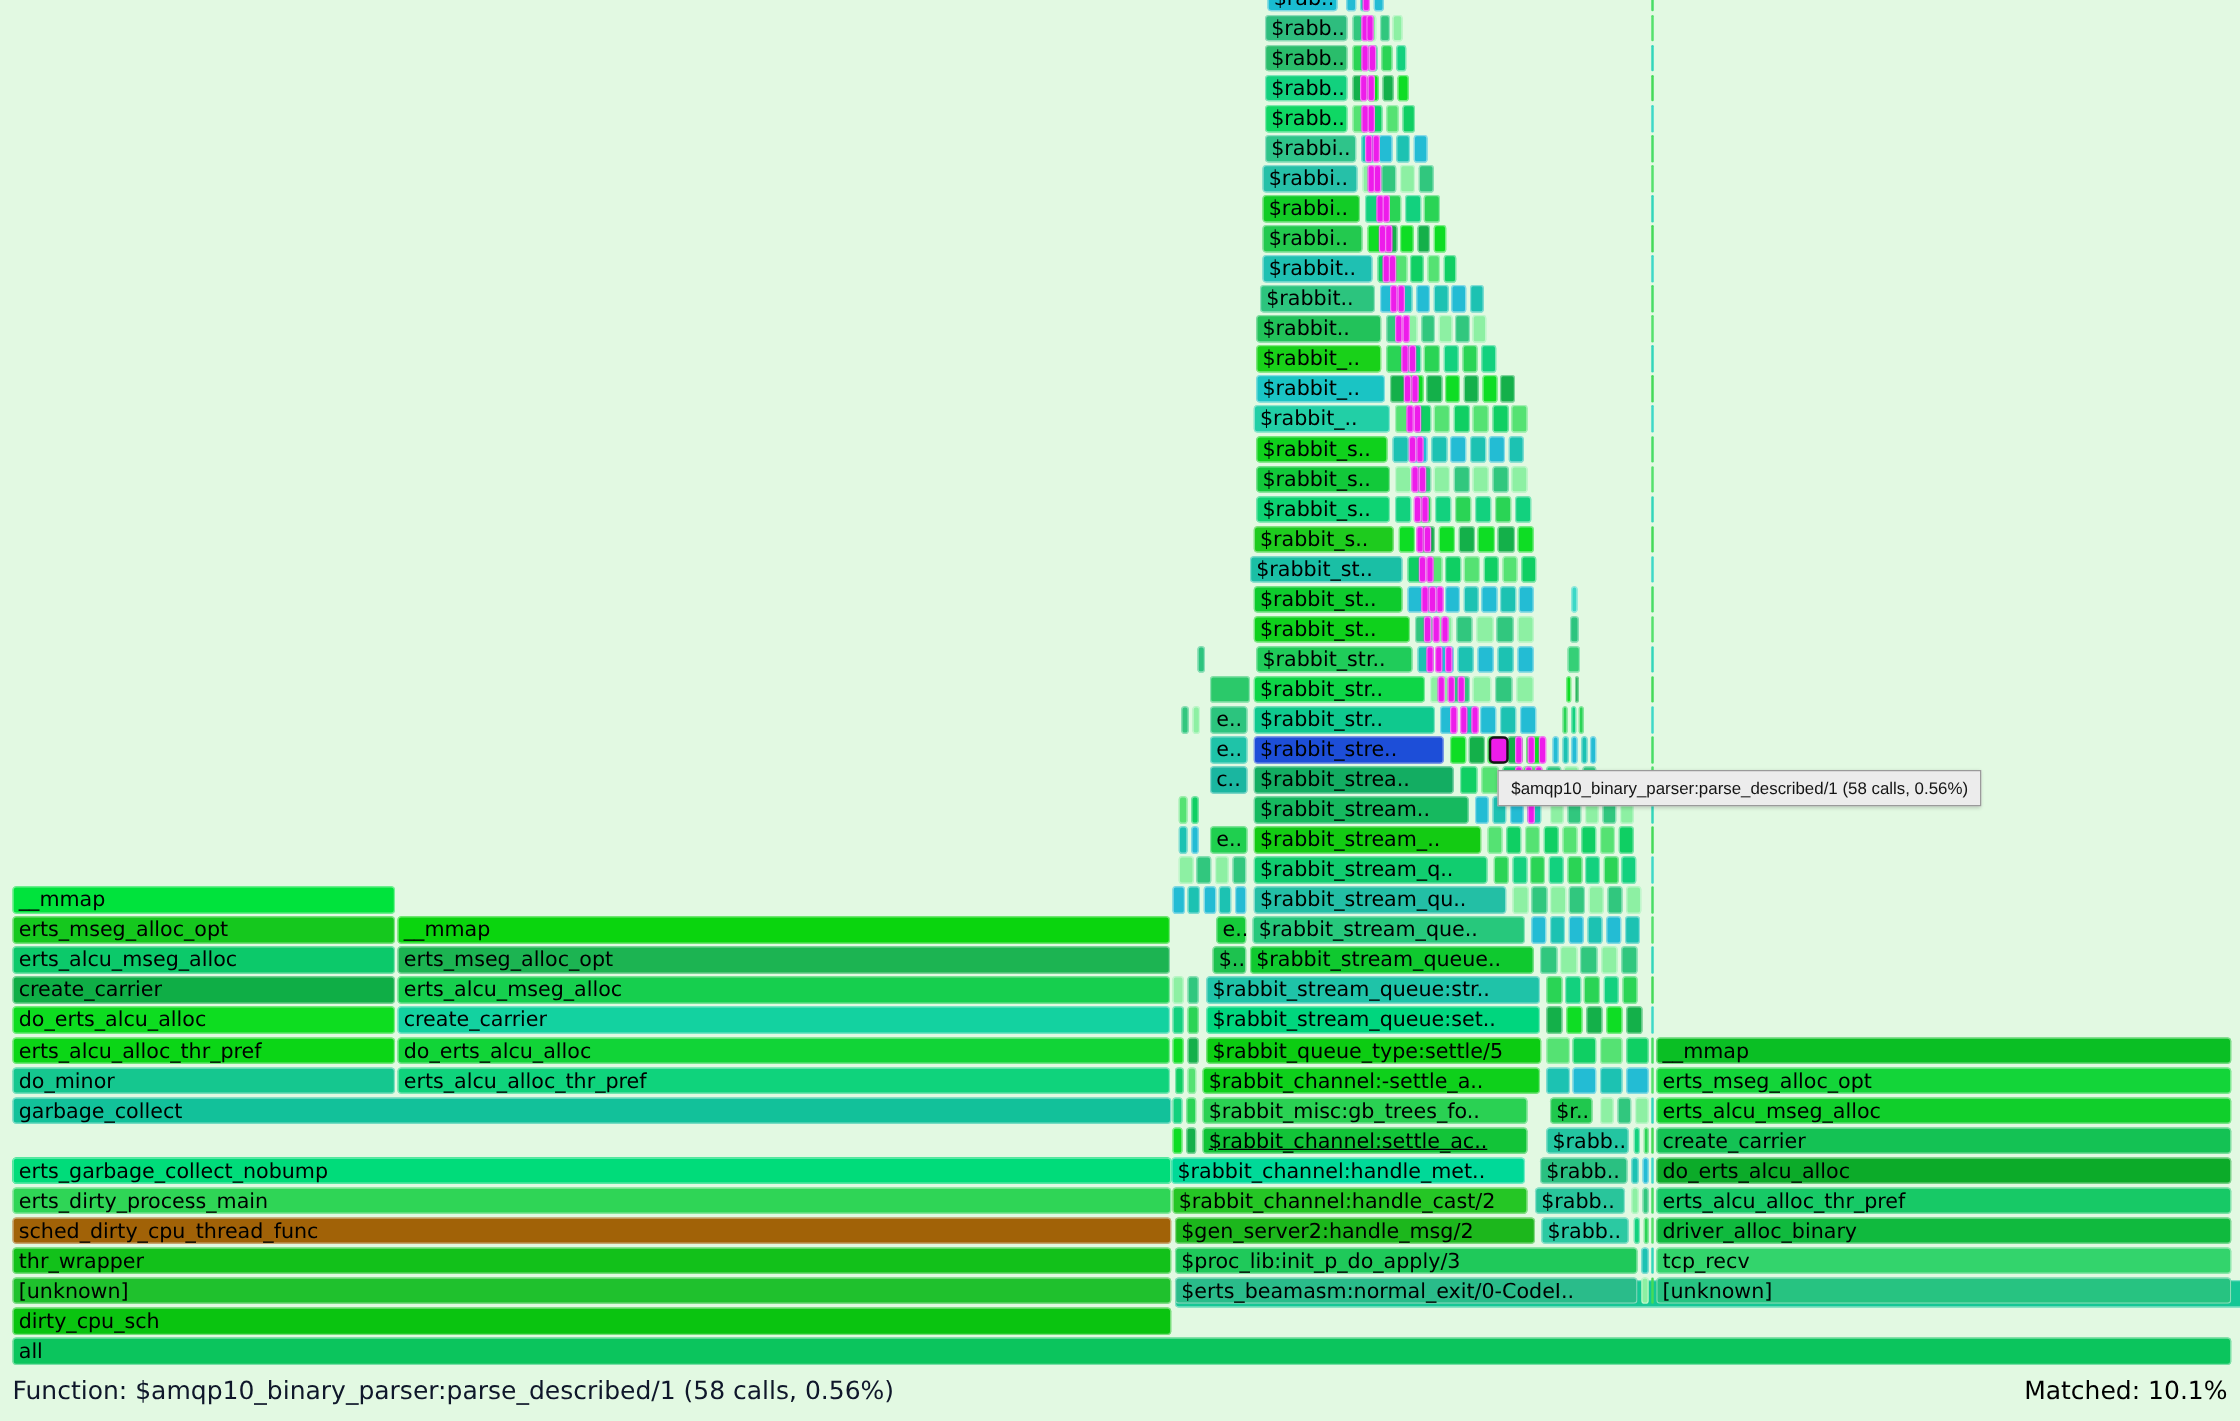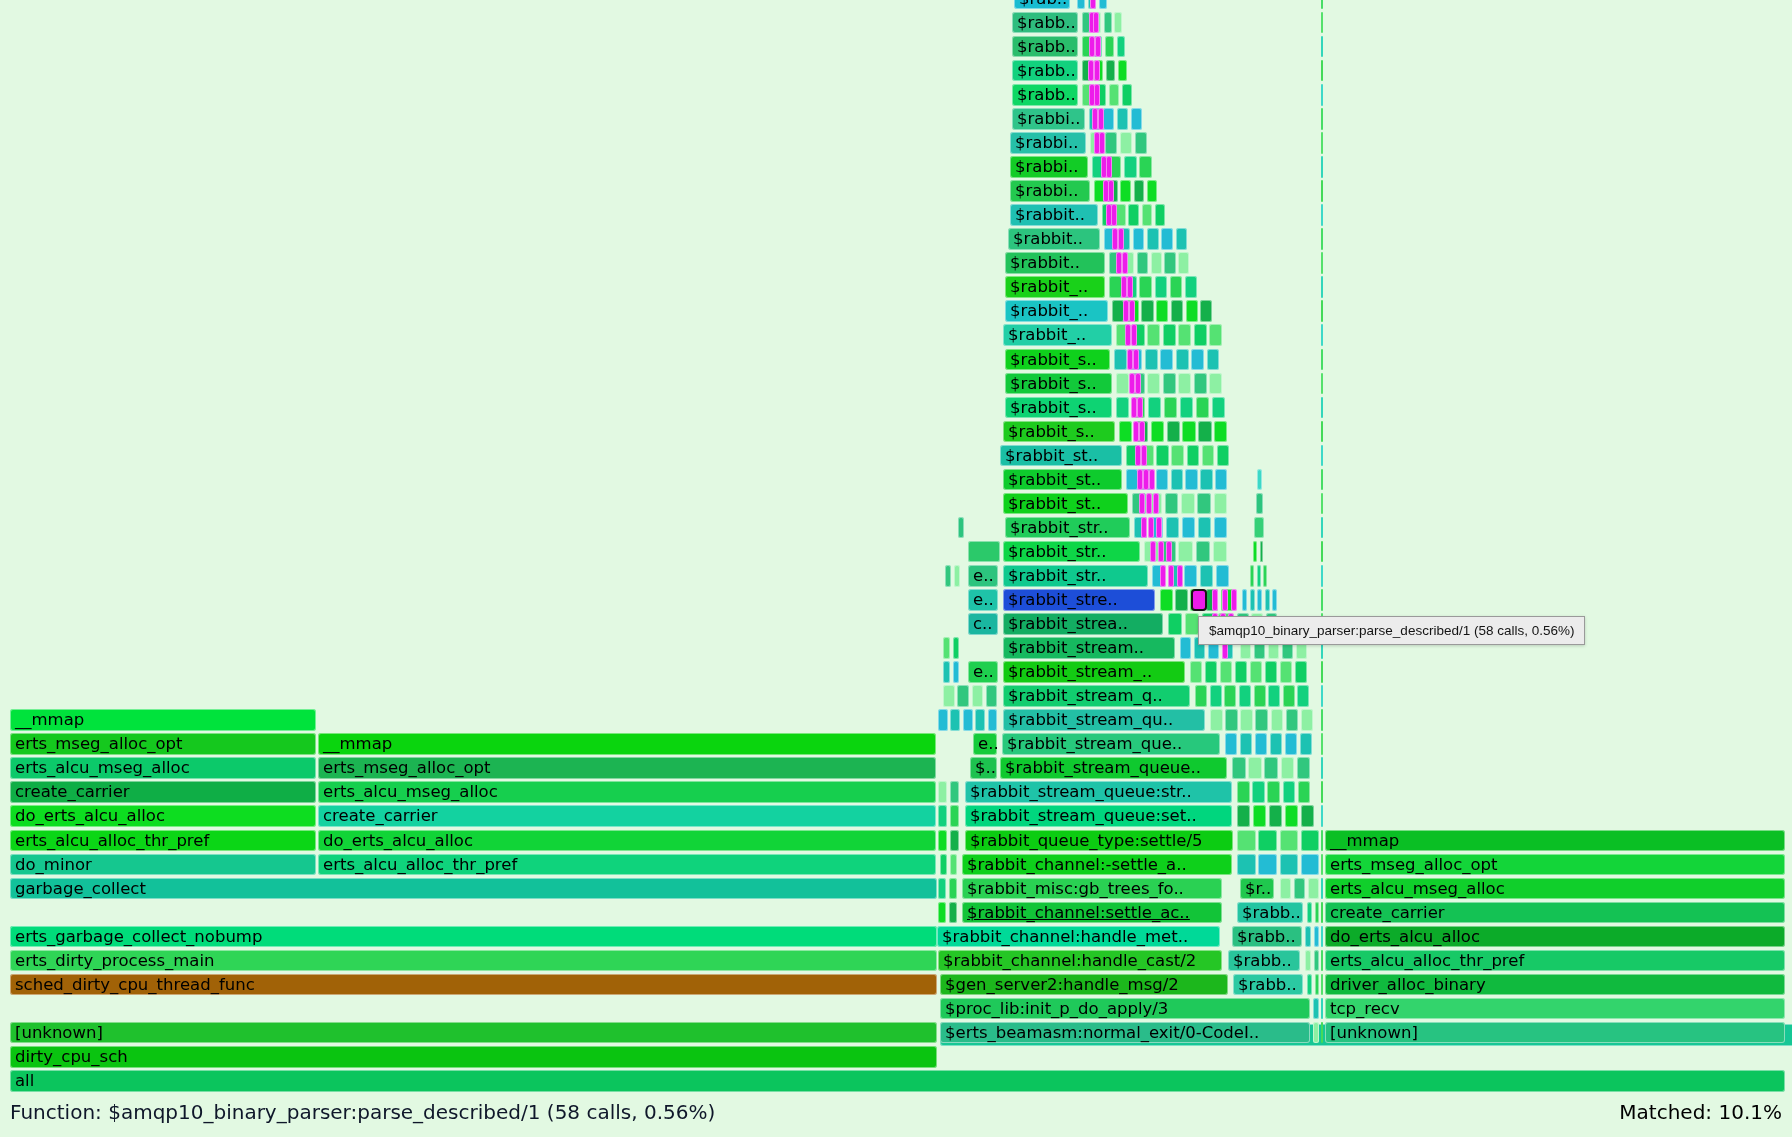--- a/index.html
+++ b/index.html
@@ -44,20 +44,21 @@
 <body>
 
 <div id="graph">
     <div class="frame" style="top: 1045.95px; left: 10px; width: 927px; background: rgb(10, 196, 16);">dirty_cpu_sch</div>
     <div class="frame" style="top: 1070px; left: 10px; width: 1775px; background: rgb(11, 197, 93);">all</div>
     <div class="frame" style="top: 1024px; left: 940px; width: 986px; background: rgb(22, 199, 149);">scheduler</div>
     <div class="frame" style="top: 1021.9px; left: 10px; width: 927px; background: rgb(31, 193, 45);">[unknown]</div>
     <div class="frame" style="top: 1021.9px; left: 940px; width: 370px; background: rgb(42, 188, 138);">$erts_beamasm:normal_exit/0-CodeI..</div>
     <div class="frame sliver" style="top: 1021.9px; left: 1313px; width: 6.4px; background: rgb(141, 240, 163);"></div>
     <div class="frame" style="top: 1021.9px; left: 1325px; width: 460px; background: rgb(39, 195, 129);">[unknown]</div>
+    <div class="frame" style="top: 997.85px; left: 10px; width: 927px; background: rgb(18, 193, 26);">thr_wrapper</div>
     <div class="frame" style="top: 997.85px; left: 940px; width: 370px; background: rgb(31, 201, 90);">$proc_lib:init_p_do_apply/3</div>
     <div class="frame sliver" style="top: 997.85px; left: 1313px; width: 6.4px; background: rgb(28, 194, 178);"></div>
     <div class="frame" style="top: 997.85px; left: 1325px; width: 460px; background: rgb(51, 212, 108);">tcp_recv</div>
     <div class="frame" style="top: 973.8px; left: 10px; width: 927px; background: #a16207;">sched_dirty_cpu_thread_func</div>
     <div class="frame" style="top: 973.8px; left: 940px; width: 288px; background: rgb(28, 183, 28);">$gen_server2:handle_msg/2</div>
     <div class="frame" style="top: 973.8px; left: 1233px; width: 70px; background: rgb(43, 201, 162);">$rabb..</div>
     <div class="frame sliver" style="top: 973.8px; left: 1307px; width: 4.9px; background: rgb(18, 209, 126);"></div>
     <div class="frame sliver" style="top: 973.8px; left: 1314.5px; width: 4.9px; background: rgb(42, 212, 85);"></div>
     <div class="frame" style="top: 973.8px; left: 1325px; width: 460px; background: rgb(16, 186, 62);">driver_alloc_binary</div>
     <div class="frame" style="top: 949.75px; left: 10px; width: 927px; background: rgb(47, 213, 86);">erts_dirty_process_main</div>

